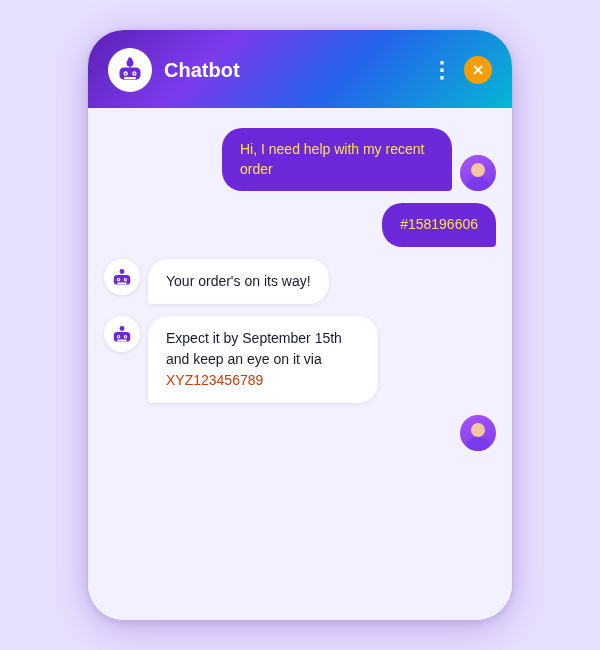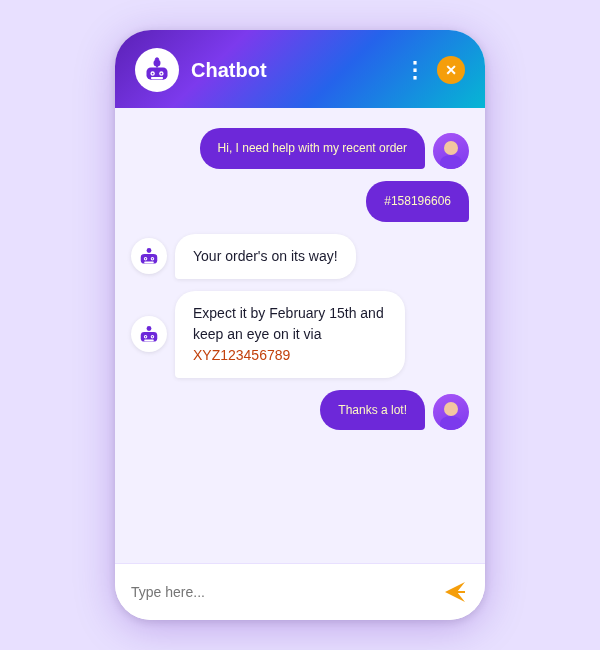--- a/index.html
+++ b/index.html
@@ -7,21 +7,21 @@
       width: 600px;
       height: 650px;
       display: flex;
       align-items: center;
       justify-content: center;
       background: #e8e0ff;
       font-family: 'Segoe UI', Arial, sans-serif;
     }
 
     .phone-shell {
-      width: 370px;
+      width: 424px;
       height: 590px;
       background: white;
       border-radius: 36px;
       box-shadow: 0 8px 40px rgba(80,0,180,0.25), 0 2px 8px rgba(0,0,0,0.12);
       overflow: hidden;
       display: flex;
       flex-direction: column;
       position: relative;
     }
 
@@ -101,24 +101,24 @@
     
     .msg-row-user {
       display: flex;
       justify-content: flex-end;
       align-items: flex-end;
       gap: 8px;
     }
 
     .msg-row-user .bubble {
       background: #6d28d9;
-      color: #fef9c3;
+      color: #fde047;
       border-radius: 20px 20px 4px 20px;
       padding: 12px 18px;
-      font-size: 12px;
+      font-size: 14px;
       font-weight: 500;
       max-width: 230px;
       line-height: 1.4;
     }
 
     .user-avatar {
       width: 36px;
       height: 36px;
       border-radius: 50%;
       background: #c084fc;
@@ -158,21 +158,21 @@
       width: 14px;
       height: 14px;
       background: #f3c6a0;
       border-radius: 50%;
     }
 
     
     .msg-row-bot {
       display: flex;
       justify-content: flex-start;
-      align-items: center;
+      align-items: flex-start;
       gap: 8px;
     }
 
     .msg-row-bot .bubble {
       background: white;
       color: #1a1a2e;
       border-radius: 20px 20px 20px 4px;
       padding: 12px 18px;
       font-size: 14px;
       font-weight: 400;
@@ -294,40 +294,28 @@
           <circle cx="16" cy="8" r="3.5" fill="#6d28d9"></circle>
           <rect x="4" y="13" width="24" height="14" rx="5" fill="#6d28d9"></rect>
           <circle cx="11" cy="20" r="2.5" fill="white"></circle>
           <circle cx="21" cy="20" r="2.5" fill="white"></circle>
           <rect x="9" y="24" width="14" height="2.5" rx="1.25" fill="white"></rect>
           <circle cx="11" cy="20" r="1" fill="#6d28d9"></circle>
           <circle cx="21" cy="20" r="1" fill="#6d28d9"></circle>
         </svg>
       </div>
       <div class="bubble">
-        <span>Expect it by February 15th and keep an eye on it via</span>
+        <span>Expect it by September 15th and keep an eye on it via</span>
         <br>
         <a class="tracking-link" href="#">XYZ123456789</a>
       </div>
     </div>
 
     <div class="msg-row-user">
-      <div class="bubble">
-        <span>Thanks a lot!</span>
-      </div>
       <div class="user-avatar">
         <div class="user-avatar-face"></div>
       </div>
     </div>
 
   </div>
 
-  <div class="chat-input-area">
-    <input class="chat-input" type="text" placeholder="Type here..." style="">
-    <div class="send-btn">
-      <svg width="28" height="28" viewBox="0 0 28 28" fill="none" xmlns="http://www.w3.org/2000/svg">
-        <path d="M4 14L24 4L16 14L24 24L4 14Z" fill="#f59e0b"></path>
-        <path d="M14 14H24" stroke="#f59e0b" stroke-width="2"></path>
-      </svg>
-    </div>
-  </div>
 
 </div>
 
 </body></html>

